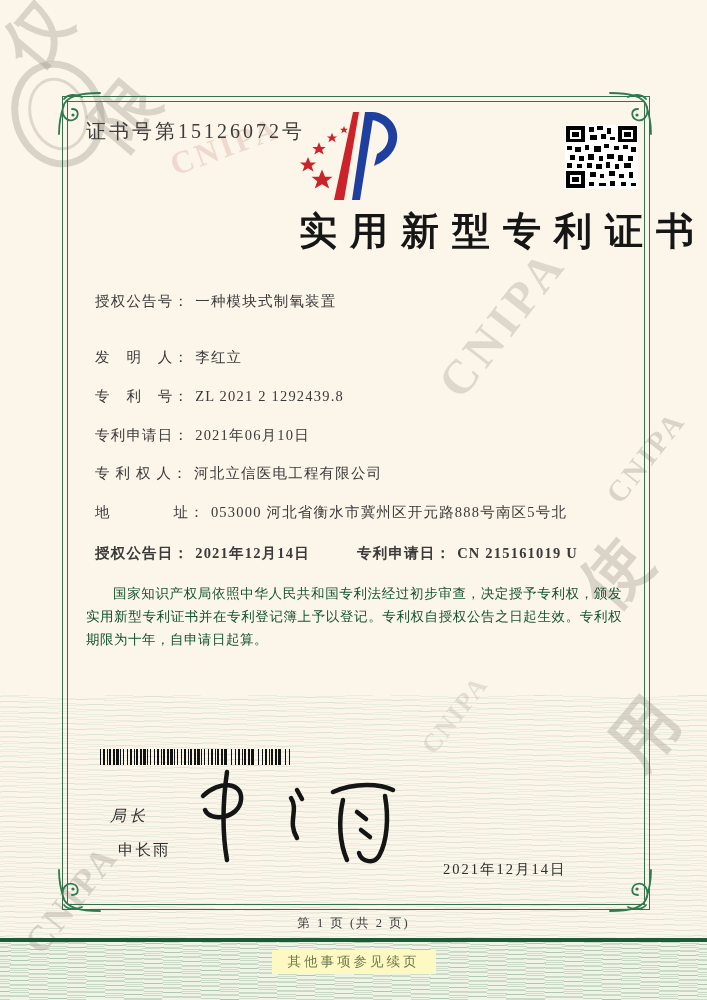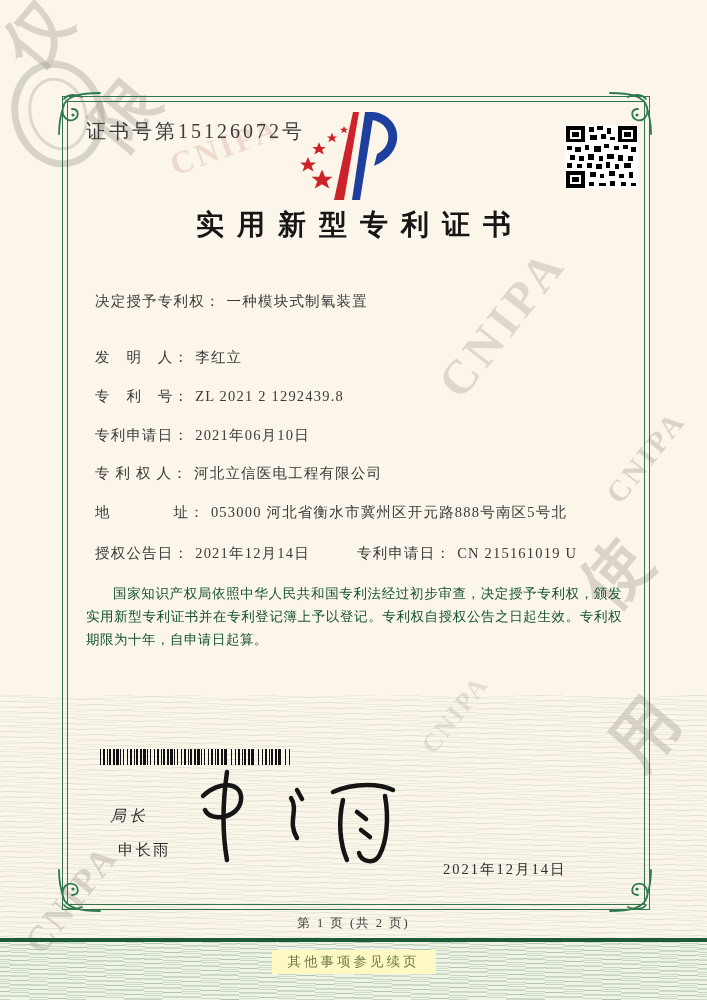--- a/index.html
+++ b/index.html
@@ -40,26 +40,26 @@
   .corner{position:absolute;width:46px;height:46px;z-index:4;color:#2f7a4e;}
   .corner svg{width:100%;height:100%;}
   .c-tl{left:56px;top:90px;}
   .c-tr{right:53px;top:90px;transform:scaleX(-1);}
   .c-bl{left:56px;top:868px;transform:scaleY(-1);}
   .c-br{right:53px;top:868px;transform:scale(-1,-1);}
   
   .cert-no{position:absolute;left:86px;top:118px;font-size:20px;letter-spacing:3px;color:#3b3b3b;z-index:5;}
   .logo{position:absolute;left:286px;top:108px;width:122px;height:98px;z-index:5;}
   .qr{position:absolute;left:565px;top:125px;width:73px;height:61px;z-index:5;}
-  .title{position:absolute;left:0;top:206px;width:100%;text-align:center;font-size:28px;font-weight:700;
+  .title{position:absolute;left:0;top:206px;width:100%;text-align:right;font-size:38px;font-weight:700;
          letter-spacing:13px;text-indent:13px;color:#161616;z-index:5;}
   
   .field{position:absolute;left:95px;width:530px;font-size:14.5px;letter-spacing:1.2px;color:#3a3a3a;z-index:5;}
   .field .val{margin-left:6px;}
-  .f1{top:292px;} .f2{top:348px;} .f3{top:387px;} .f4{top:426px;} .f5{top:464px;} .f6{top:503px;} .f7{top:544px;}
+  .f1{top:292px;} .f2{top:348px;} .f3{top:387px;} .f4{top:426px;} .f5{top:464px;} .f6{top:503px;} .f7{top:544px;font-weight:bold;}
   .f7 .pair2{position:absolute;left:262px;top:0;}
   
   .body-text{position:absolute;left:86px;top:582px;width:536px;font-size:13.5px;line-height:1.72;
              text-align:justify;color:#14532d;z-index:5;}
   .body-text p{margin:0 0 3px 0;text-indent:2em;letter-spacing:.5px;}
   
   .barcode{position:absolute;left:100px;top:749px;width:190px;height:16px;z-index:5;
     background:repeating-linear-gradient(90deg,
       #111 0 1.5px, transparent 1.5px 3px,
       #111 3px 5.5px, transparent 5.5px 7px,
@@ -183,21 +183,21 @@
         <rect x="39" y="48" width="4" height="5"></rect>
       <rect x="48" y="49" width="5" height="4"></rect>
         <rect x="57" y="50" width="4" height="3"></rect>
     </g>
   </svg>
 </div>
 
 <div class="title">实用新型专利证书</div>
 
 <div class="field f1">
-  <span>决定授予专利权：</span><span class="val">一种模块式制氧装置</span>
+  <span>授权公告号：</span><span class="val">一种模块式制氧装置</span>
 </div>
 <div class="field f2">
   <span>发　明　人：</span><span class="val">李红立</span>
 </div>
 <div class="field f3">
   <span>专　利　号：</span><span class="val">ZL 2021 2 1292439.8</span>
 </div>
 <div class="field f4">
   <span>专利申请日：</span><span class="val">2021年06月10日</span>
 </div>

